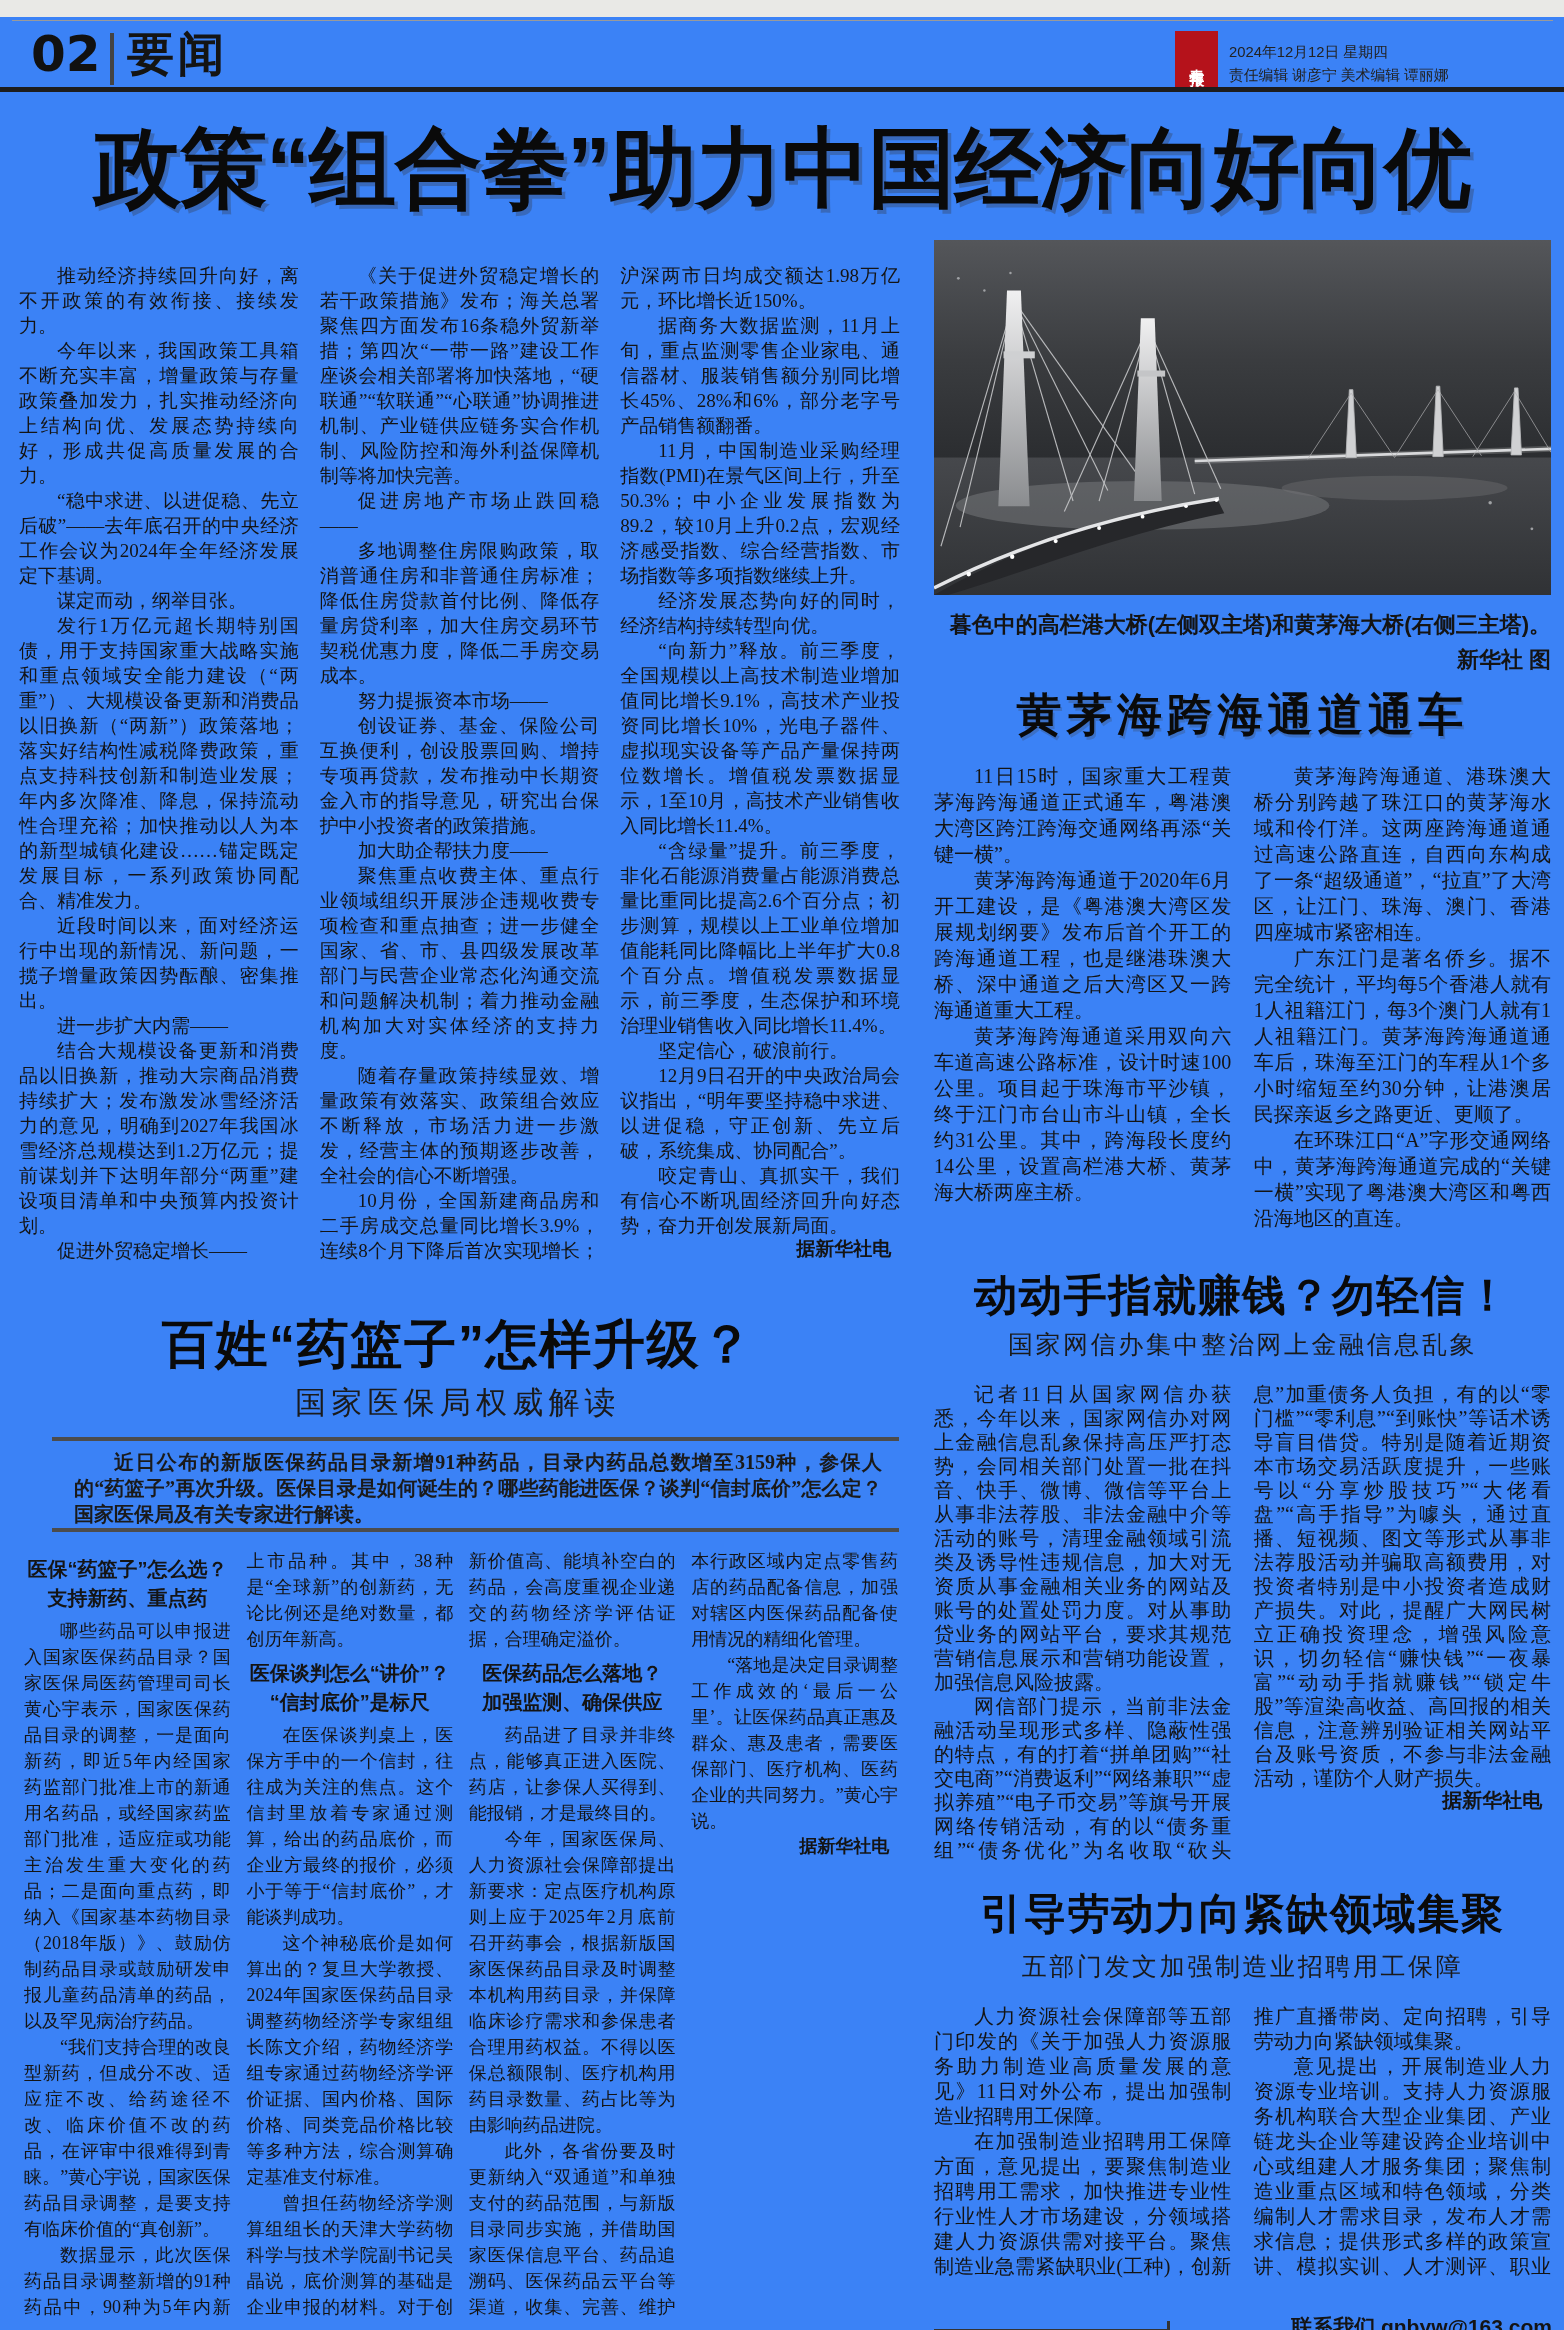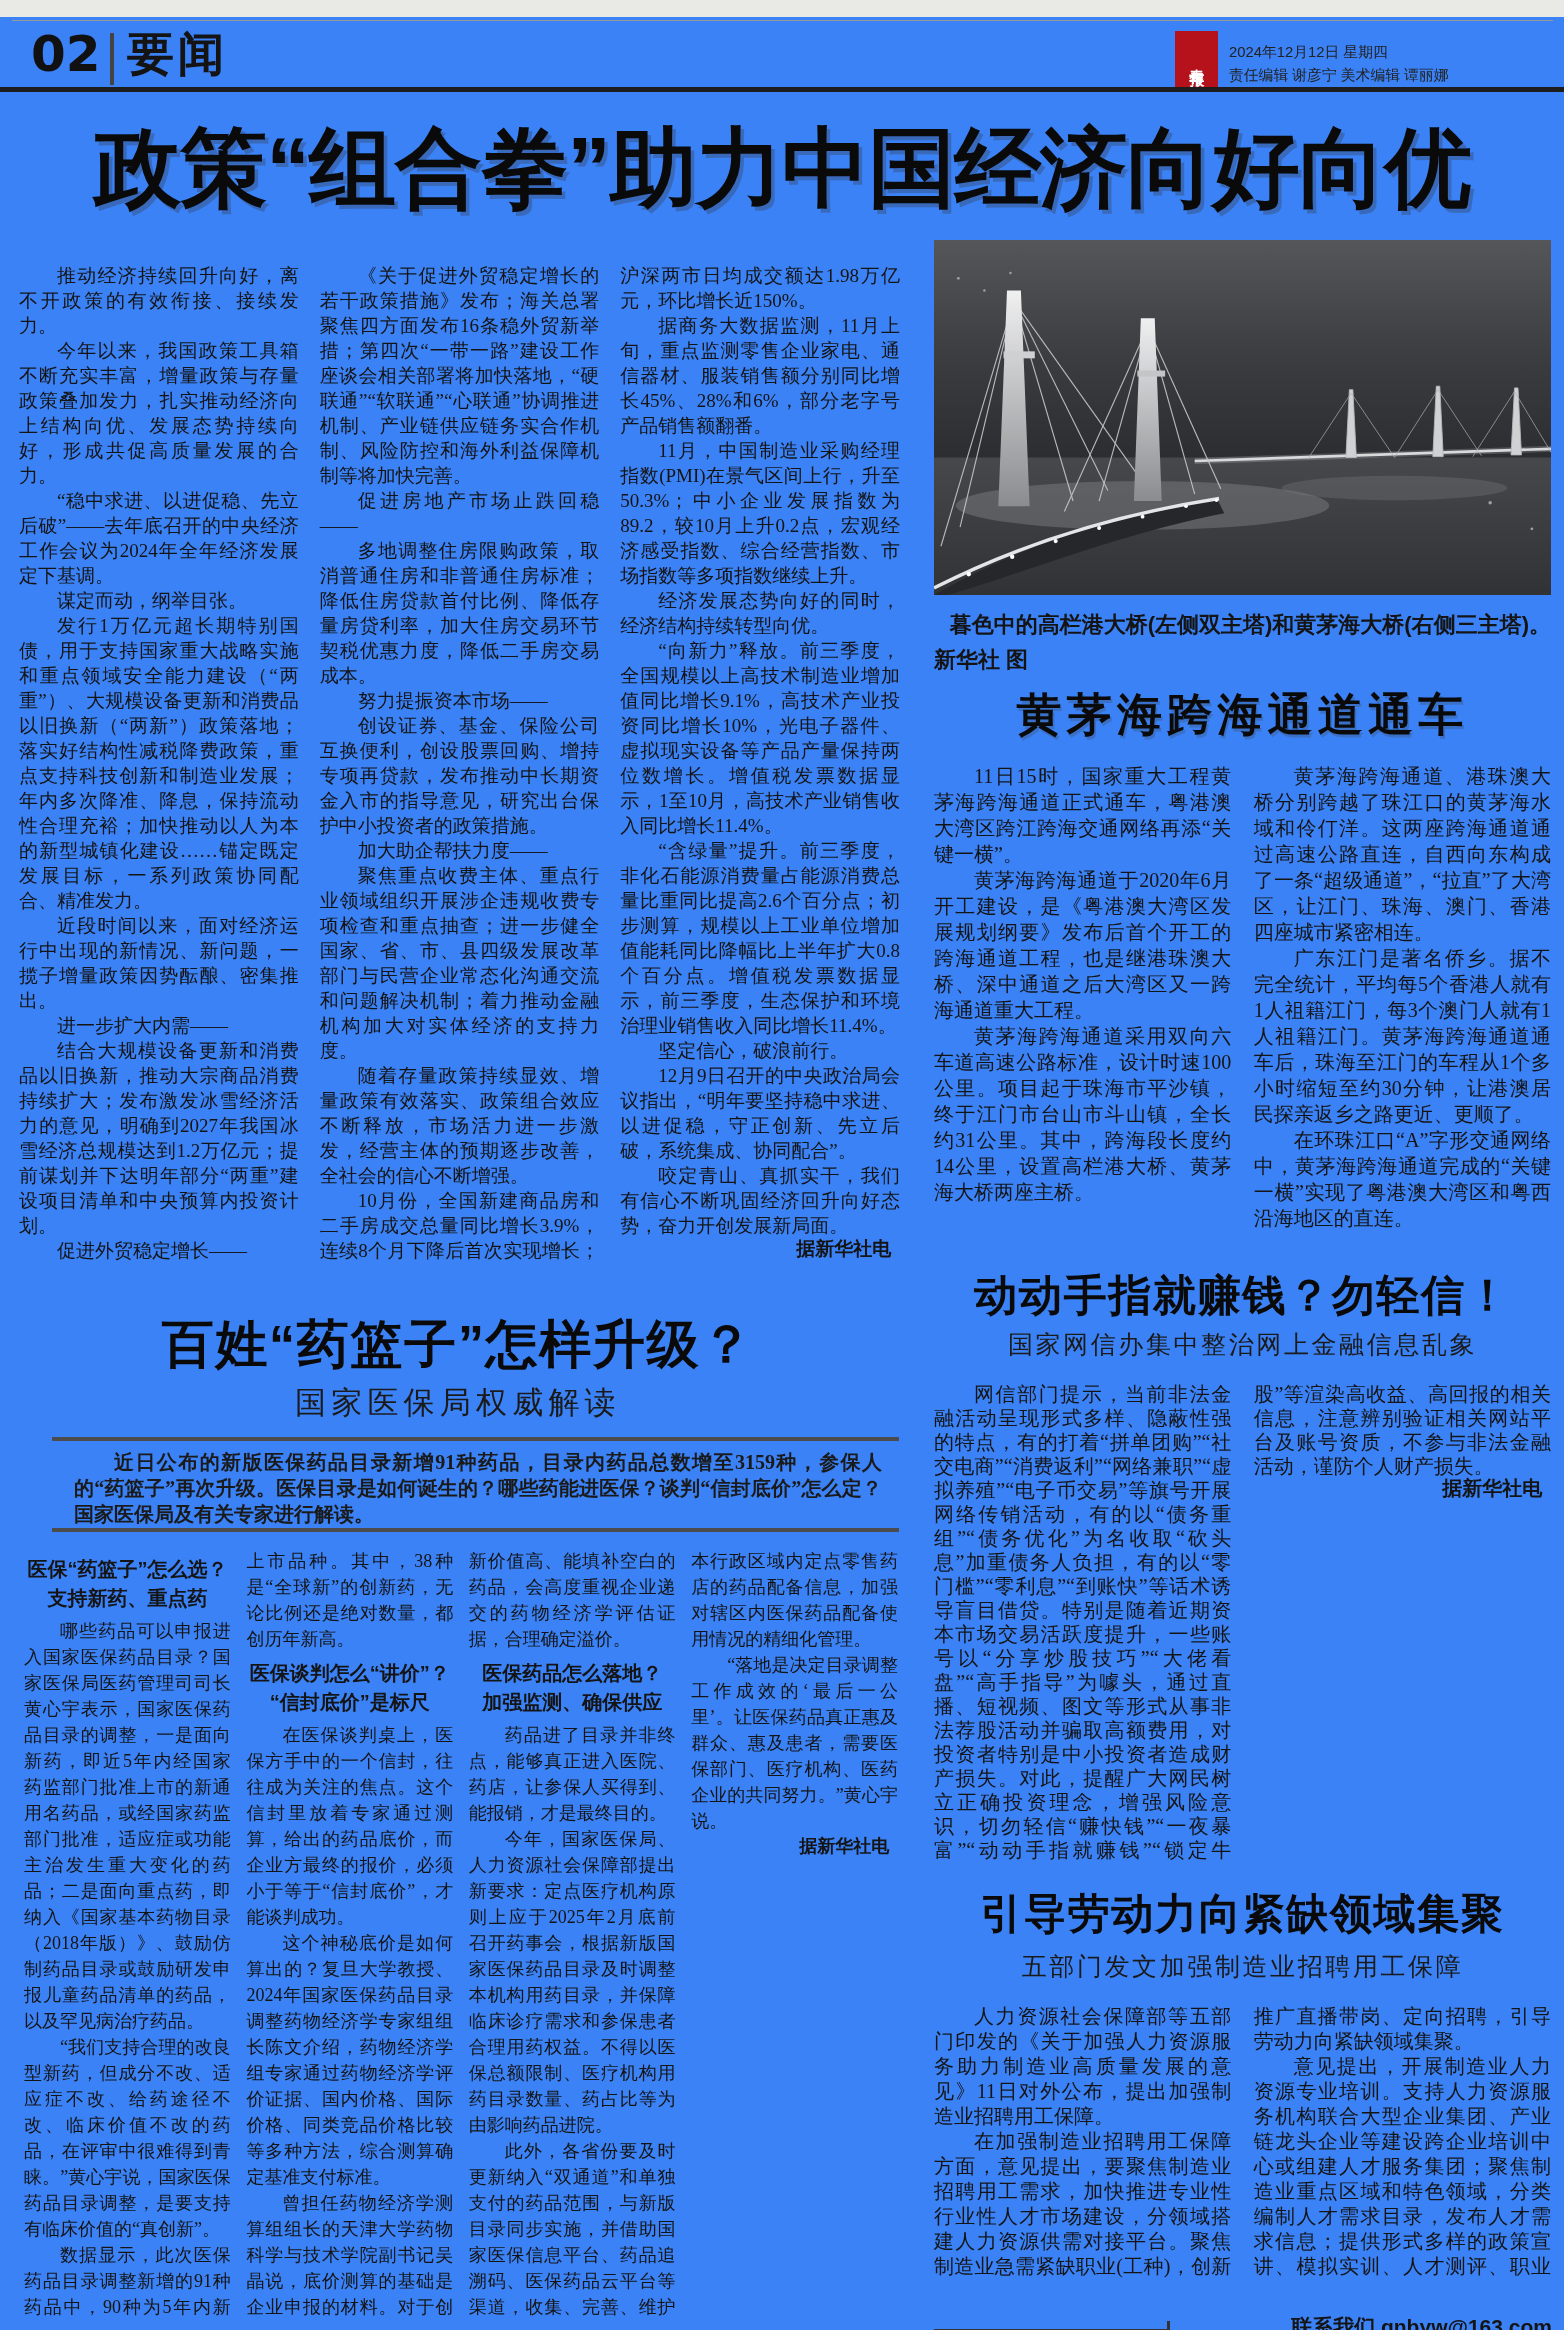--- a/index.html
+++ b/index.html
@@ -30,21 +30,21 @@
              column-count:3;column-gap:21px;column-fill:auto;
              font-size:19px;line-height:25px;text-align:justify;}
   .para{margin:0;text-indent:2em;}
   .byline{text-indent:0;text-align:right;font-weight:bold;font-family:Liberation Mono, monospace;padding-right:8.7px;}
 
   
   .photo{position:absolute;left:934px;top:223px;width:617px;height:355px;background:#2c2e31;}
   .photo svg{display:block;width:100%;height:100%;}
   .photo-caption{position:absolute;left:934px;top:593px;width:617px;
                  font-weight:bold;font-size:22px;line-height:29px;font-family:"Liberation Sans",sans-serif;text-align:right;}
-  .photo-credit{position:absolute;left:934px;top:628px;width:617px;
+  .photo-credit{position:absolute;left:934px;top:628px;width:617px;text-align:right;
                 font-weight:bold;font-size:22px;font-family:"Liberation Sans",sans-serif;}
 
   
   .bridge-head{position:absolute;left:934px;top:668px;width:617px;text-align:center;
                font-weight:900;font-size:45px;letter-spacing:5.2px;color:#0a0a0a;
                text-shadow:1.7px 2.6px 0 rgba(60,60,60,.25);}
   .bridge-body{position:absolute;left:934px;top:746px;width:617px;height:483px;
                column-count:2;column-gap:22.6px;column-fill:auto;
                font-size:20px;line-height:26px;text-align:justify;}
 
@@ -250,20 +250,21 @@
       <p class="para">药品进了目录并非终点，能够真正进入医院、药店，让参保人买得到、能报销，才是最终目的。</p>
       <p class="para">今年，国家医保局、人力资源社会保障部提出新要求：定点医疗机构原则上应于2025年2月底前召开药事会，根据新版国家医保药品目录及时调整本机构用药目录，并保障临床诊疗需求和参保患者合理用药权益。不得以医保总额限制、医疗机构用药目录数量、药占比等为由影响药品进院。</p>
       <p class="para">此外，各省份要及时更新纳入“双通道”和单独支付的药品范围，与新版目录同步实施，并借助国家医保信息平台、药品追溯码、医保药品云平台等渠道，收集、完善、维护本行政区域内定点零售药店的药品配备信息，加强对辖区内医保药品配备使用情况的精细化管理。</p>
       <p class="para">“落地是决定目录调整工作成效的‘最后一公里’。让医保药品真正惠及群众、惠及患者，需要医保部门、医疗机构、医药企业的共同努力。”黄心宇说。</p>
       <p class="para byline">据新华社电</p>
   </div>
 
   <div class="fin-head sans">动动手指就赚钱？勿轻信！</div>
   <div class="fin-sub sans">国家网信办集中整治网上金融信息乱象</div>
   <div class="fin-body">
+    <p class="para">记者11日从国家网信办获悉，今年以来，国家网信办对网上金融信息乱象保持高压严打态势，会同相关部门处置一批在抖音、快手、微博、微信等平台上从事非法荐股、非法金融中介等活动的账号，清理金融领域引流类及诱导性违规信息，加大对无资质从事金融相关业务的网站及账号的处置处罚力度。对从事助贷业务的网站平台，要求其规范营销信息展示和营销功能设置，加强信息风险披露。</p>
       <p class="para">网信部门提示，当前非法金融活动呈现形式多样、隐蔽性强的特点，有的打着“拼单团购”“社交电商”“消费返利”“网络兼职”“虚拟养殖”“电子币交易”等旗号开展网络传销活动，有的以“债务重组”“债务优化”为名收取“砍头息”加重债务人负担，有的以“零门槛”“零利息”“到账快”等话术诱导盲目借贷。特别是随着近期资本市场交易活跃度提升，一些账号以“分享炒股技巧”“大佬看盘”“高手指导”为噱头，通过直播、短视频、图文等形式从事非法荐股活动并骗取高额费用，对投资者特别是中小投资者造成财产损失。对此，提醒广大网民树立正确投资理念，增强风险意识，切勿轻信“赚快钱”“一夜暴富”“动动手指就赚钱”“锁定牛股”等渲染高收益、高回报的相关信息，注意辨别验证相关网站平台及账号资质，不参与非法金融活动，谨防个人财产损失。</p>
       <p class="para byline">据新华社电</p>
   </div>
 
   <div class="labor-head sans">引导劳动力向紧缺领域集聚</div>
   <div class="labor-sub sans">五部门发文加强制造业招聘用工保障</div>
   <div class="labor-body">
     <p class="para">人力资源社会保障部等五部门印发的《关于加强人力资源服务助力制造业高质量发展的意见》11日对外公布，提出加强制造业招聘用工保障。</p>
       <p class="para">在加强制造业招聘用工保障方面，意见提出，要聚焦制造业招聘用工需求，加快推进专业性行业性人才市场建设，分领域搭建人力资源供需对接平台。聚焦制造业急需紧缺职业(工种)，创新推广直播带岗、定向招聘，引导劳动力向紧缺领域集聚。</p>
       <p class="para">意见提出，开展制造业人力资源专业培训。支持人力资源服务机构联合大型企业集团、产业链龙头企业等建设跨企业培训中心或组建人才服务集团；聚焦制造业重点区域和特色领域，分类编制人才需求目录，发布人才需求信息；提供形式多样的政策宣讲、模拟实训、人才测评、职业体验、职业发展规划等职前服务。</p>

